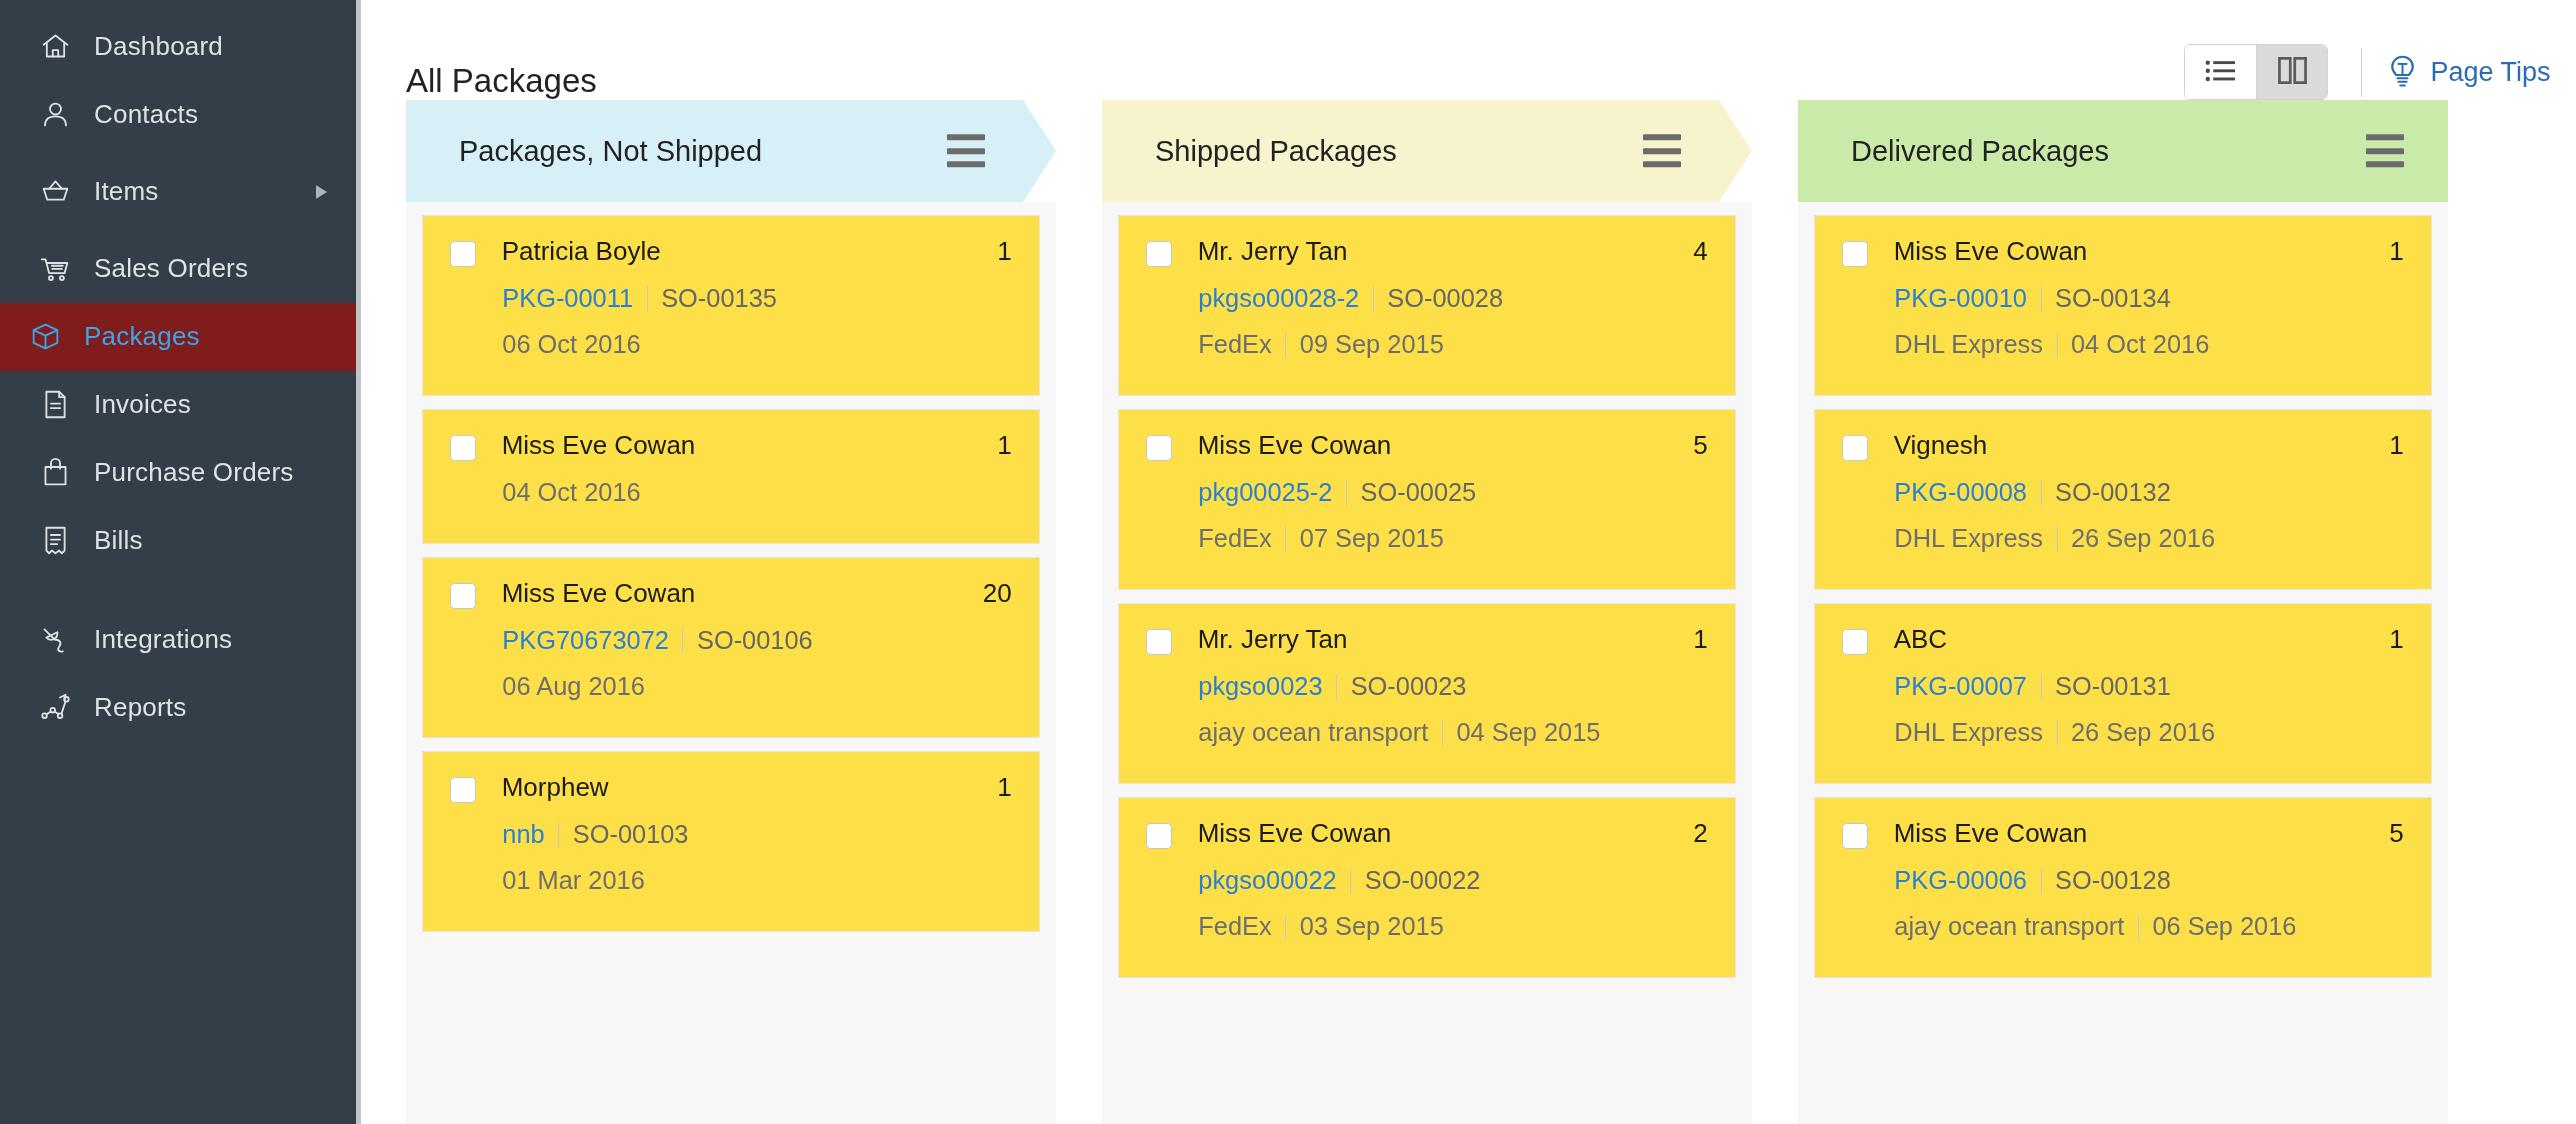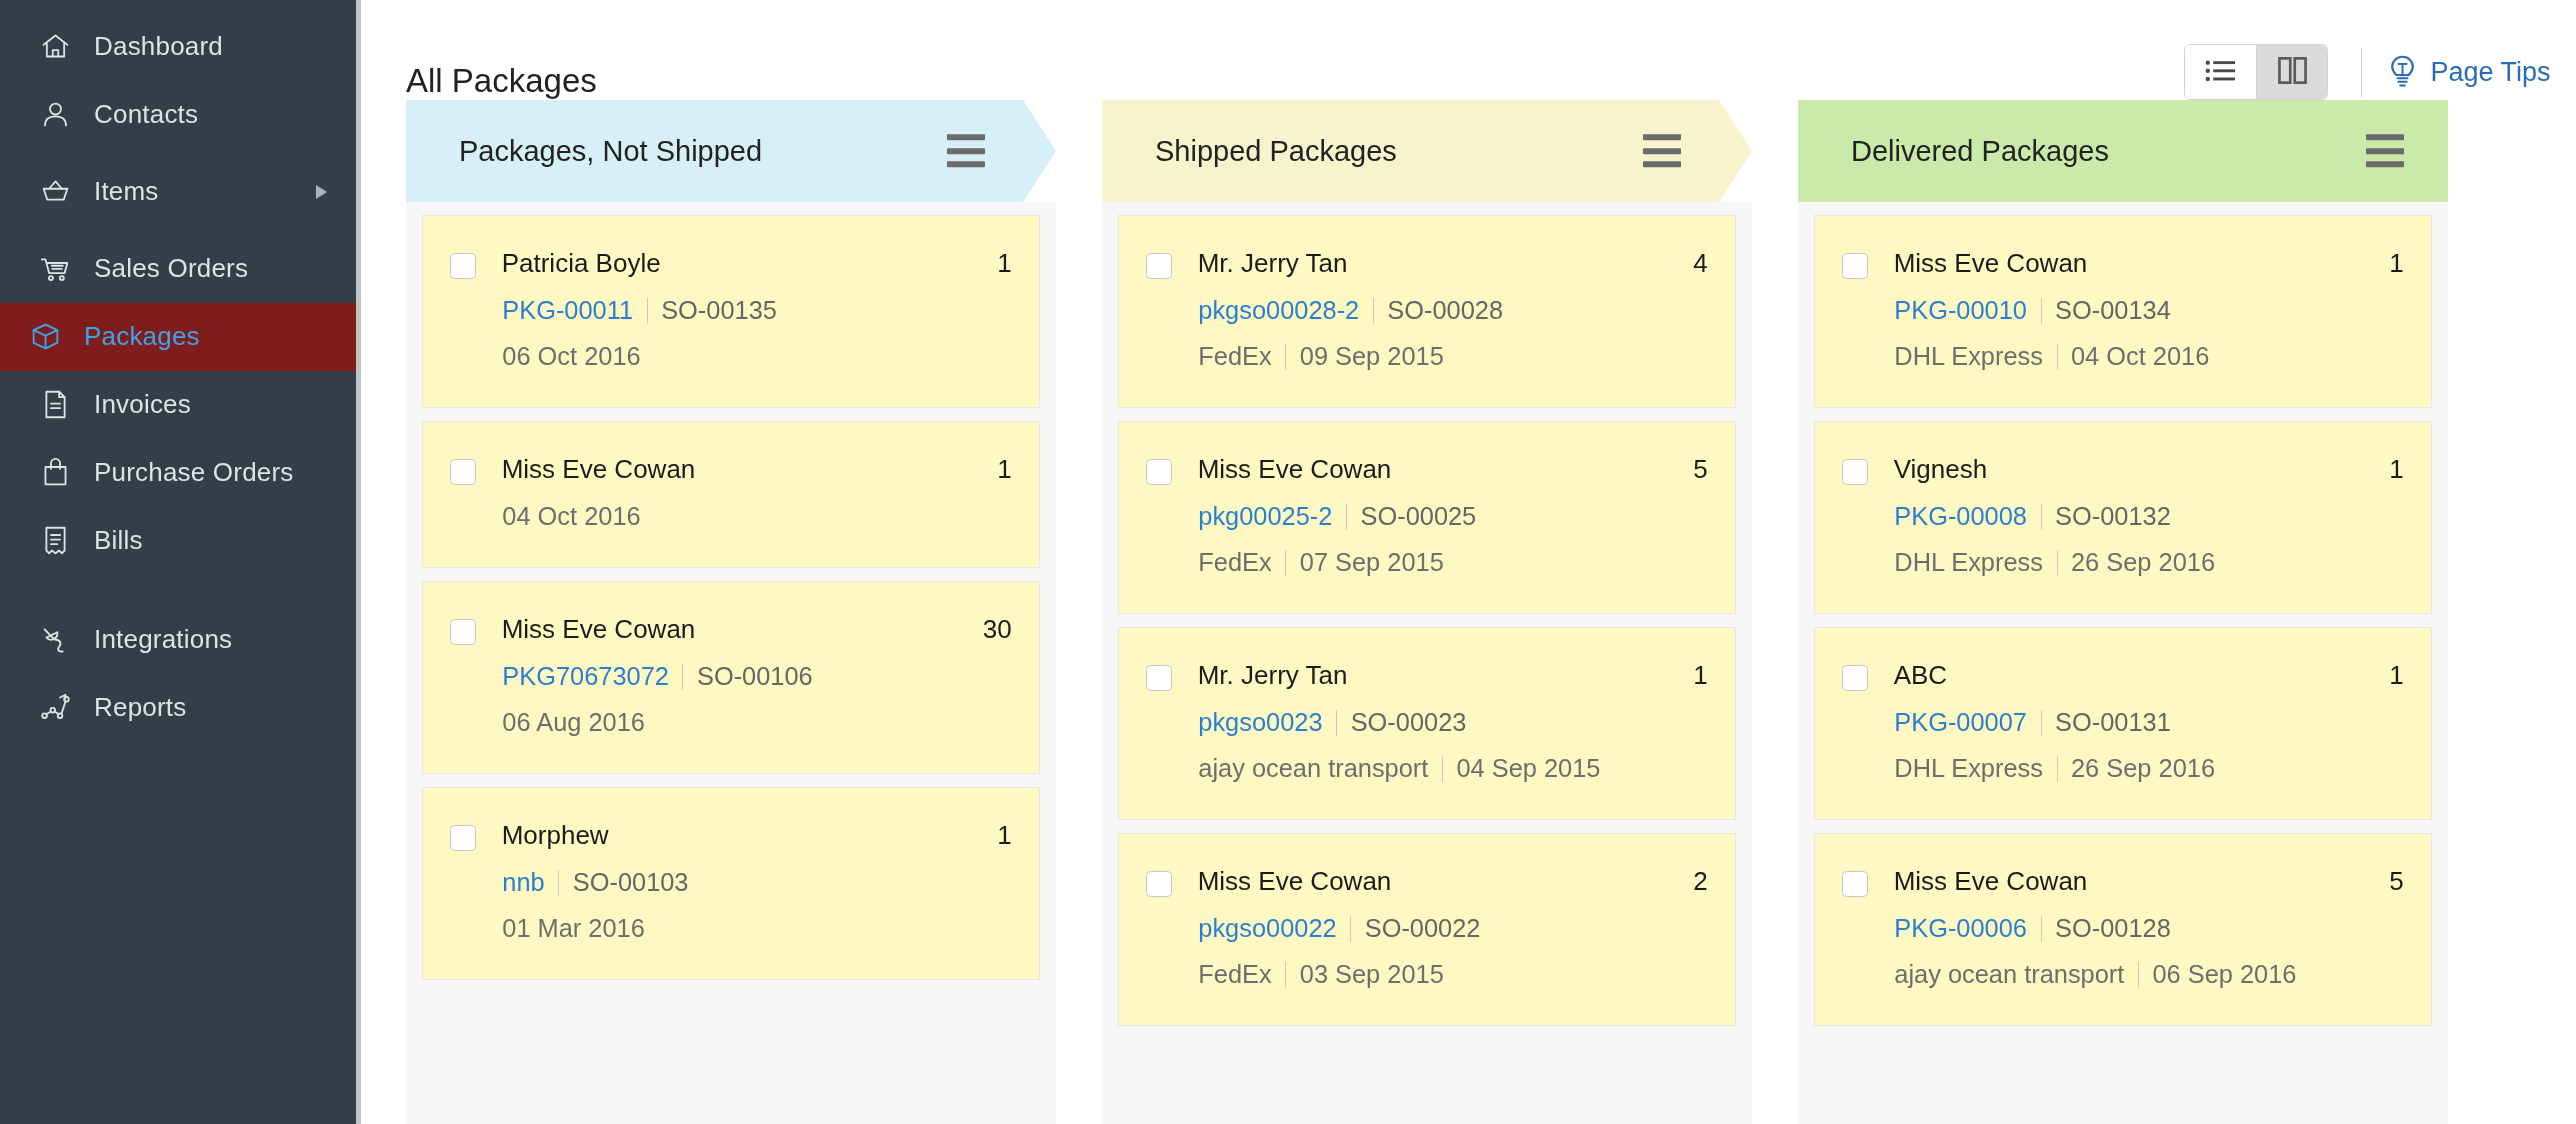--- a/index.html
+++ b/index.html
@@ -130,24 +130,24 @@
 
   .col-body {
     flex: 1 1 auto;
     background: #f7f7f7;
     padding: 12.7px 16.3px 0 16.3px;
     overflow: hidden;
     min-height: 0;
   }
 
   .card {
-    background: #fef9c3;
+    background: #fde047;
     border: 0.9px solid #e6e6e6;
     margin-bottom: 12.7px;
-    padding: 32px 27px 36px 27px;
+    padding: 20px 27px 36px 27px;
     cursor: pointer;
   }
   .card-row1 { display: flex; align-items: flex-start; }
   .cb {
     width: 26px; height: 26px; flex: 0 0 26px;
     border: 0.9px solid #c6c6c6; border-radius: 4.5px; background: #fff;
     margin-top: 5.4px; margin-right: 25.4px;
     cursor: pointer;
   }
   .cust { font-size: 26px; color: #1b1b1b; flex: 1 1 auto; line-height: 1.2; }
@@ -360,21 +360,21 @@
               <div class="card-lines">
                 <div class="ln">
                   <span class="dt">04 Oct 2016</span>
                 </div>
               </div>
             </div>
             <div class="card">
               <div class="card-row1">
                 <div class="cb"></div>
                 <div class="cust">Miss Eve Cowan</div>
-                <div class="qty">30</div>
+                <div class="qty">20</div>
               </div>
               <div class="card-lines">
                 <div class="ln">
                   <span class="pkg-link">PKG70673072</span>
                   <span class="sep"></span>
                   <span class="so">SO-00106</span>
                 </div>
                 <div class="ln">
                   <span class="dt">06 Aug 2016</span>
                 </div>

